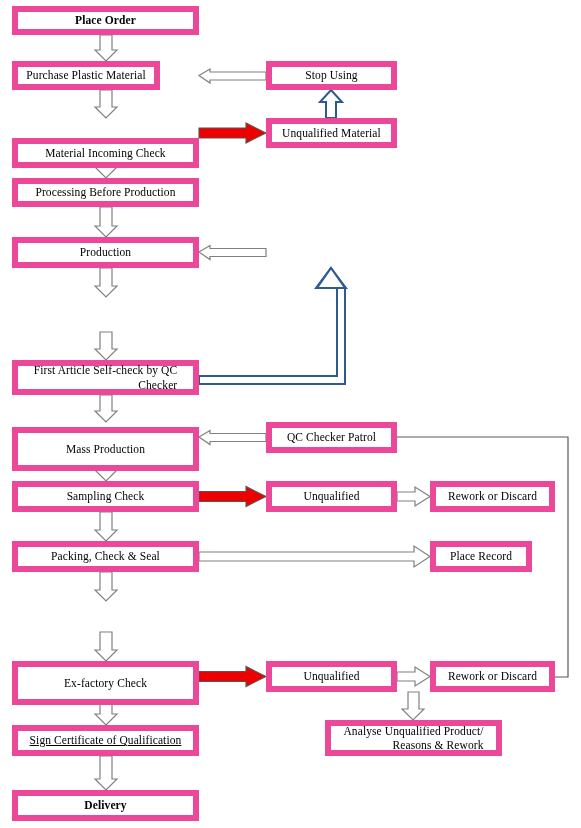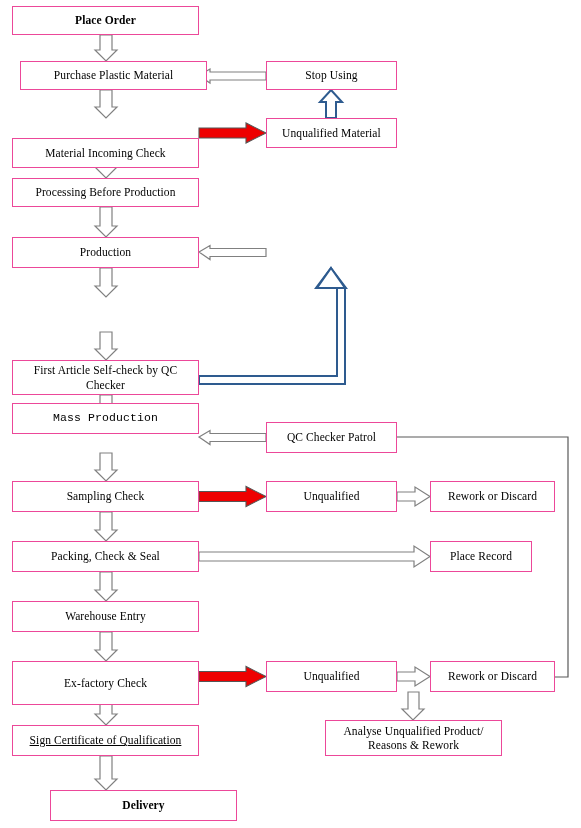--- a/index.html
+++ b/index.html
@@ -20,26 +20,26 @@
   #svg-layer {
     position: absolute;
     left: 0;
     top: 0;
     width: 581px;
     height: 828px;
   }
   .node {
     position: absolute;
     box-sizing: border-box;
-    border: 1px solid #ec4899;
+    border: 6px solid #ec4899;
     background: #ffffff;
     display: flex;
     align-items: center;
     justify-content: center;
-    text-align: center;
+    text-align: right;
     font-size: 11.5px;
     line-height: 1.25;
     color: #000000;
     letter-spacing: 0.1px;
     z-index: 5;
   }
   .node.bold {
     font-weight: bold;
   }
   .node .lbl {
@@ -106,21 +106,21 @@
     <polygon points="331,90 342,102 336,102 336,118 326,118 326,102 320,102" fill="#ffffff" stroke="#2e5b8f" stroke-width="2"></polygon>
 
     <polygon points="331,268 346,288 337,288 337,376 199,376 199,384 345,384 345,288 345,288 316,288" fill="#ffffff" stroke="#2e5b8f" stroke-width="2"></polygon>
     <polygon points="331,268 345,288 337,288 337,376 199,376 199,384 345,384 345,288 317,288" fill="#ffffff" stroke="#2e5b8f" stroke-width="2"></polygon>
   </svg>
 
   <div class="node bold" style="left:12px; top:6px; width:187px; height:29px;">
     <span class="lbl">Place Order</span>
   </div>
 
-  <div class="node" style="left:12px; top:61px; width:187px; height:29px;margin-left:8px;">
+  <div class="node" style="left:12px; top:61px; width:148px; height:29px;">
     <span class="lbl">Purchase Plastic Material</span>
   </div>
 
   <div class="node" style="left:266px; top:61px; width:131px; height:29px;">
     <span class="lbl">Stop Using</span>
   </div>
 
   <div class="node" style="left:12px; top:118px; width:187px; height:30px;margin-top:20px;">
     <span class="lbl">Material Incoming Check</span>
   </div>
@@ -137,21 +137,21 @@
     <span class="lbl">Production</span>
   </div>
 
 
 
   <div class="node" style="left:12px; top:360px; width:187px; height:35px;">
     <span class="lbl">First Article Self-check by QC
 Checker</span>
   </div>
 
-  <div class="node" style="left:12px; top:403px; width:187px; height:31px;font-family:Liberation Mono, monospace;">
+  <div class="node" style="left:12px; top:427px; width:187px; height:44px;">
     <span class="lbl">Mass Production</span>
   </div>
 
   <div class="node" style="left:12px; top:481px; width:187px; height:31px;">
     <span class="lbl">Sampling Check</span>
   </div>
 
   <div class="node" style="left:266px; top:422px; width:131px; height:31px;">
     <span class="lbl">QC Checker Patrol</span>
   </div>
@@ -165,23 +165,20 @@
   </div>
 
   <div class="node" style="left:12px; top:541px; width:187px; height:31px;">
     <span class="lbl">Packing, Check &amp; Seal</span>
   </div>
 
   <div class="node" style="left:430px; top:541px; width:102px; height:31px;">
     <span class="lbl">Place Record</span>
   </div>
 
-  <div class="node" style="left:12px; top:601px; width:187px; height:31px;">
-    <span class="lbl">Warehouse Entry</span>
-  </div>
 
   <div class="node" style="left:12px; top:661px; width:187px; height:44px;">
     <span class="lbl">Ex-factory Check</span>
   </div>
 
   <div class="node" style="left:266px; top:661px; width:131px; height:31px;">
     <span class="lbl">Unqualified</span>
   </div>
 
   <div class="node" style="left:430px; top:661px; width:125px; height:31px;">
@@ -190,17 +187,17 @@
 
   <div class="node" style="left:12px; top:725px; width:187px; height:31px;text-decoration:underline;">
     <span class="lbl">Sign Certificate of Qualification</span>
   </div>
 
   <div class="node" style="left:325px; top:720px; width:177px; height:36px;">
     <span class="lbl">Analyse Unqualified Product/
 Reasons &amp; Rework</span>
   </div>
 
-  <div class="node bold" style="left:12px; top:790px; width:187px; height:31px;margin-left:38px;">
+  <div class="node bold" style="left:12px; top:790px; width:187px; height:31px;">
     <span class="lbl">Delivery</span>
   </div>
 
 </div>
 
 </body></html>

